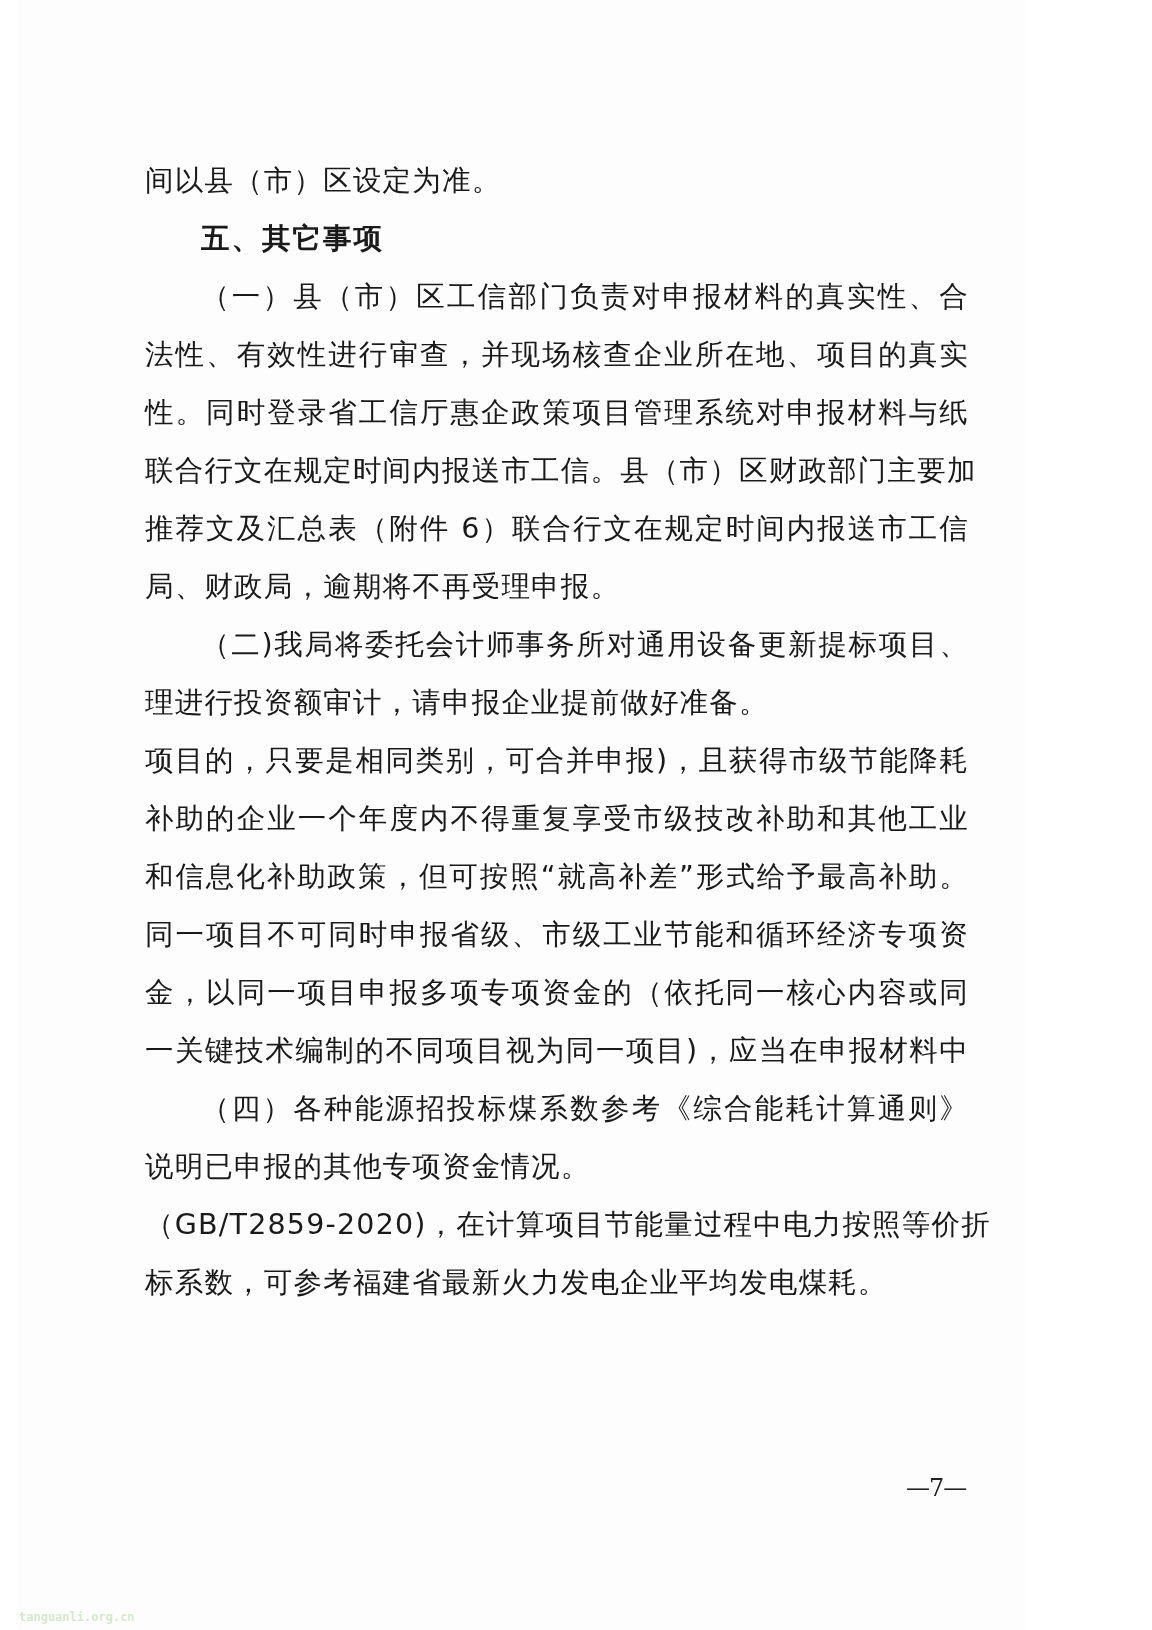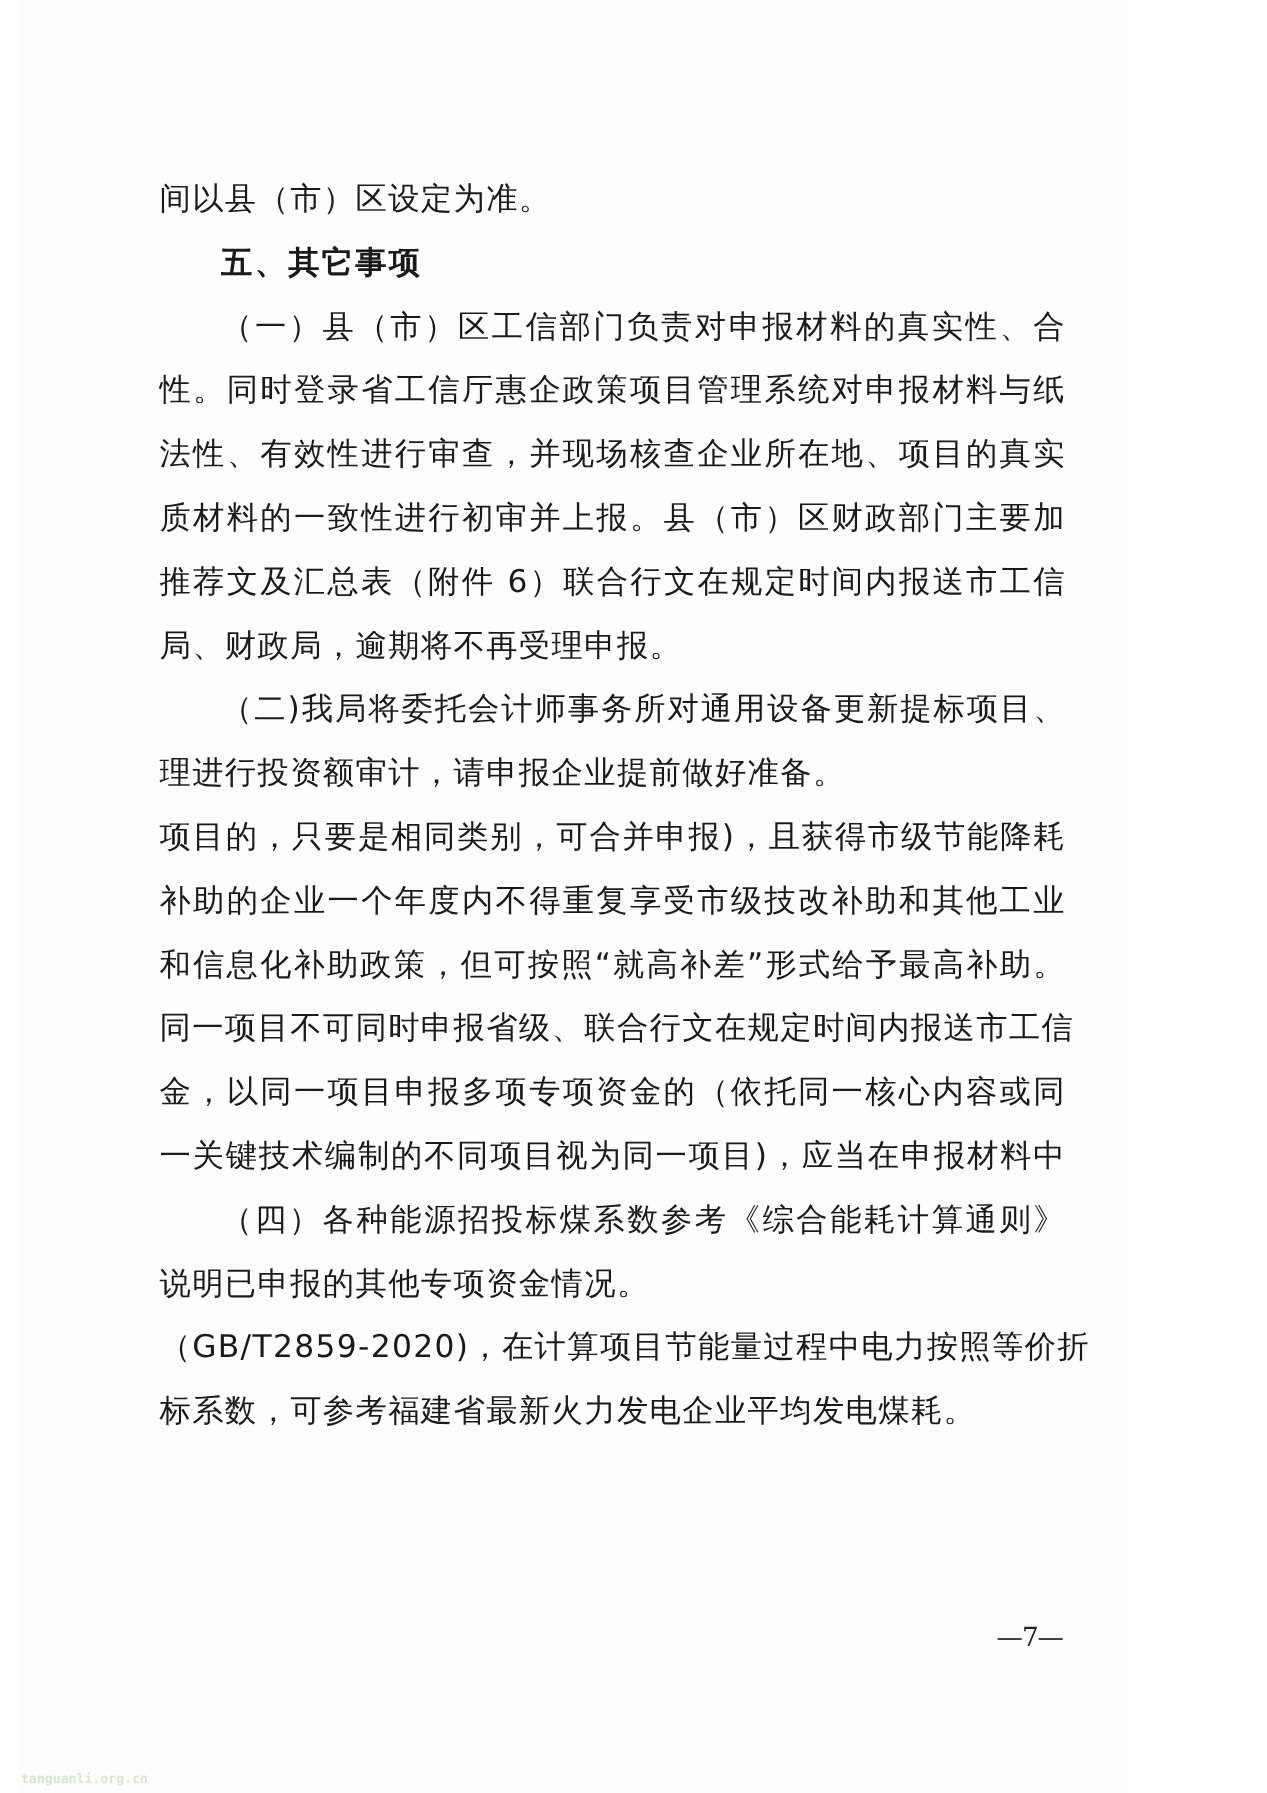--- a/index.html
+++ b/index.html
@@ -70,31 +70,31 @@
   }
 </style>
 </head>
 <body>
 
 <div class="page">
   <div class="body-text">
     <div class="line last">间以县（市）区设定为准。</div>
     <div class="line heading">五、其它事项</div>
     <div class="line indent">（一）县（市）区工信部门负责对申报材料的真实性、合</div>
+    <div class="line">法性、有效性进行审查，并现场核查企业所在地、项目的真实</div>
     <div class="line">性。同时登录省工信厅惠企政策项目管理系统对申报材料与纸</div>
-    <div class="line">法性、有效性进行审查，并现场核查企业所在地、项目的真实</div>
-    <div class="line">质材料的一致性进行初审并上报。县（市）区财政部门主要加</div>
+    <div class="line">联合行文在规定时间内报送市工信。县（市）区财政部门主要加</div>
     <div class="line">推荐文及汇总表（附件 6）联合行文在规定时间内报送市工信</div>
     <div class="line last">局、财政局，逾期将不再受理申报。</div>
     <div class="line indent">（二)我局将委托会计师事务所对通用设备更新提标项目、</div>
     <div class="line last">理进行投资额审计，请申报企业提前做好准备。</div>
     <div class="line">项目的，只要是相同类别，可合并申报)，且获得市级节能降耗</div>
     <div class="line">补助的企业一个年度内不得重复享受市级技改补助和其他工业</div>
     <div class="line">和信息化补助政策，但可按照“就高补差”形式给予最高补助。</div>
-    <div class="line">同一项目不可同时申报省级、联合行文在规定时间内报送市工信</div>
+    <div class="line">同一项目不可同时申报省级、市级工业节能和循环经济专项资</div>
     <div class="line">金，以同一项目申报多项专项资金的（依托同一核心内容或同</div>
     <div class="line">一关键技术编制的不同项目视为同一项目)，应当在申报材料中</div>
     <div class="line indent">（四）各种能源招投标煤系数参考《综合能耗计算通则》</div>
     <div class="line last">说明已申报的其他专项资金情况。</div>
     <div class="line">（GB/T2859-2020)，在计算项目节能量过程中电力按照等价折</div>
     <div class="line last">标系数，可参考福建省最新火力发电企业平均发电煤耗。</div>
   </div>
 
   <div class="page-number">—7—</div>
   <div class="watermark">tanguanli.org.cn</div>

